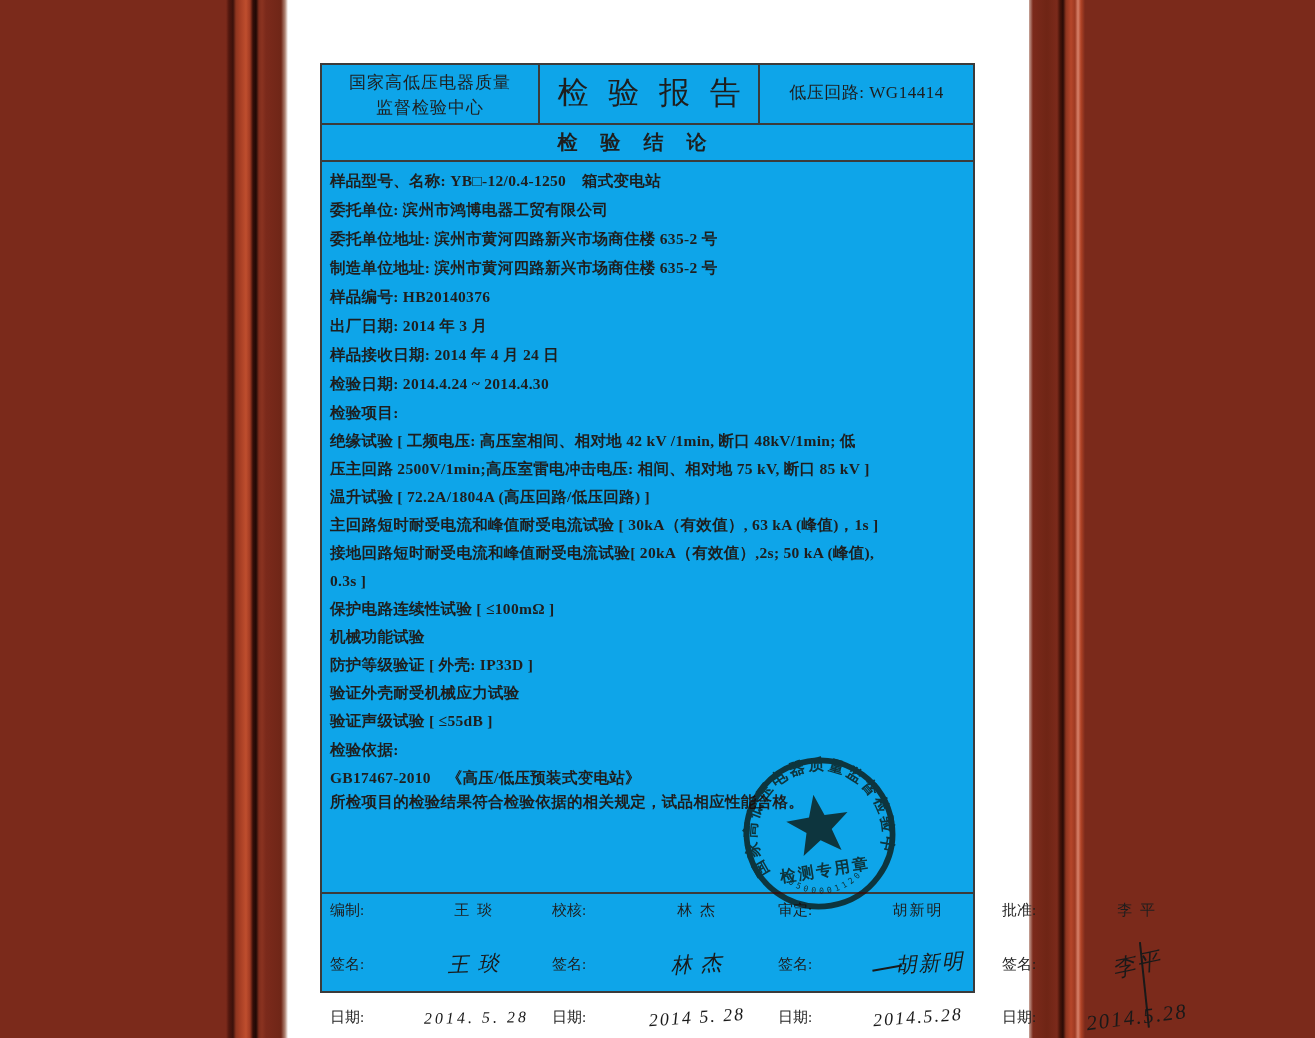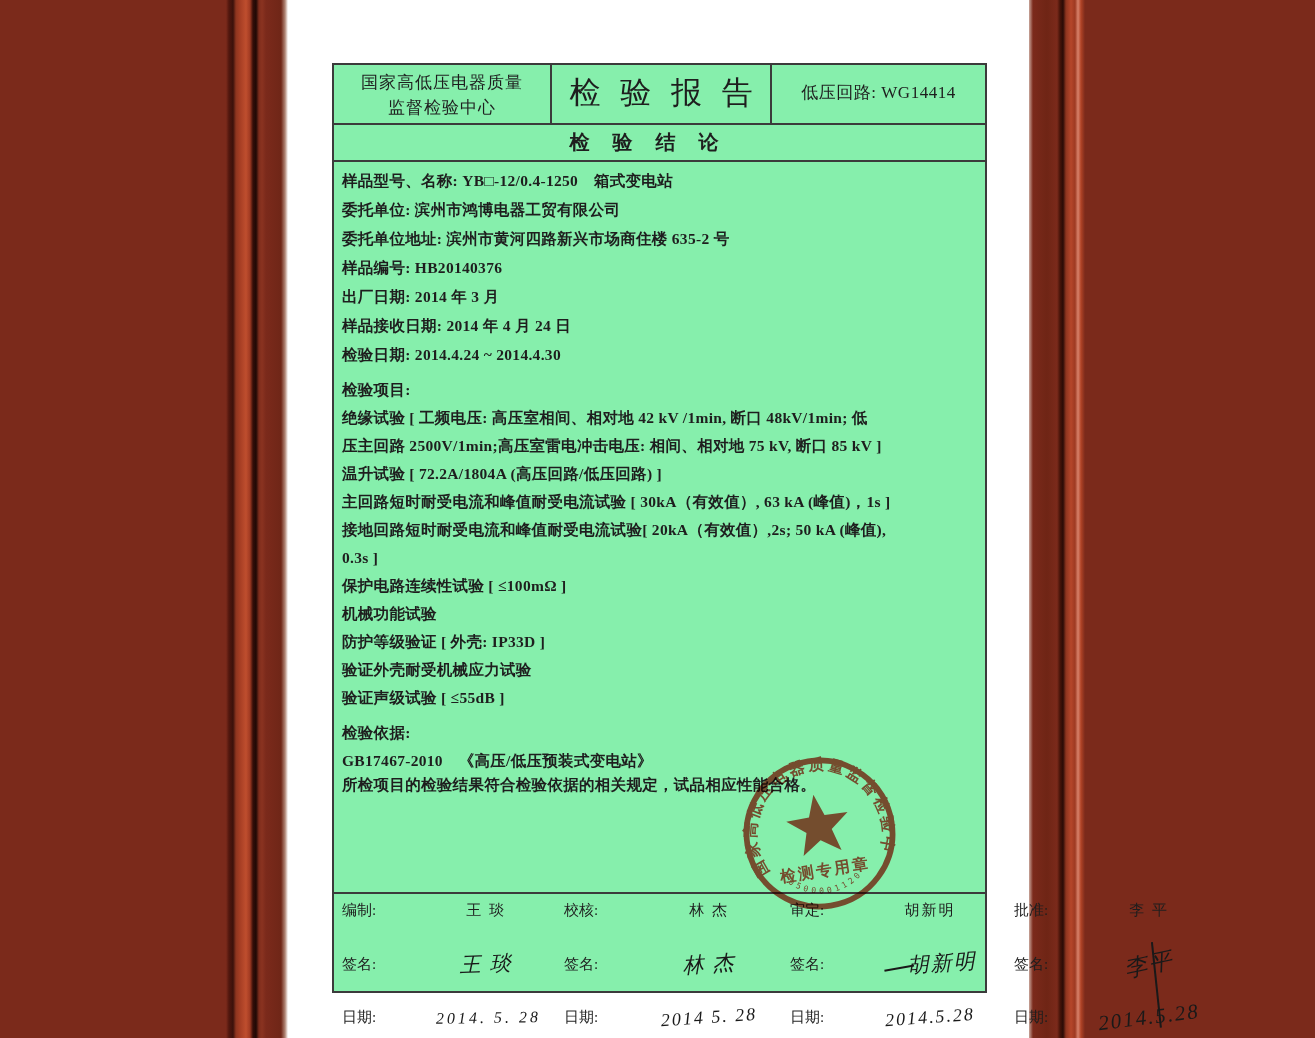--- a/index.html
+++ b/index.html
@@ -26,22 +26,22 @@
     background:linear-gradient(90deg,
       #c9a79c 0,#7b2a1b 4px,
       #6f2515 18px,#7b2a1b 28px,
       #461409 31px,#2a0b06 34px,
       #8f351f 37px,#b5462a 42px,#9e3a22 46px,
       #d8826b 49px,#b04326 52px,
       #7b2a1b 56px,#7b2a1b 100%);
   }
   .paper{position:absolute;left:288px;top:0;width:741px;height:1038px;background:#ffffff;}
   .doc{
-    position:absolute;left:44px;top:63px;width:655px;height:930px;
-    border:2px solid #3b3b3b;box-sizing:border-box;background:#86efac;
+    position:absolute;left:32px;top:63px;width:655px;height:930px;
+    border:2px solid #3b3b3b;box-sizing:border-box;background:#0ea5e9;
   }
   
   .hdr{display:flex;height:60px;border-bottom:2px solid #3b3b3b;box-sizing:border-box;}
   .org{
     width:218px;border-right:2px solid #3b3b3b;box-sizing:border-box;
     text-align:center;font-size:17px;line-height:25px;padding-top:5px;
     letter-spacing:1px;font-weight:500;
   }
   .ttl{
     width:220px;border-right:2px solid #3b3b3b;box-sizing:border-box;
@@ -51,21 +51,21 @@
   .ref{flex:1;text-align:center;font-size:17px;line-height:56px;letter-spacing:.5px;}
   .sub{
     height:37px;border-bottom:2px solid #3b3b3b;box-sizing:border-box;
     text-align:center;font-size:20px;font-weight:600;line-height:34px;
     letter-spacing:9px;padding-right:22px;
   }
   
   .bd{height:726px;padding-top:4px;box-sizing:content-box;filter:blur(.2px);}
   .ln{font-size:15.5px;line-height:29px;padding-left:8px;white-space:nowrap;letter-spacing:.3px;font-weight:bold;}
   .itm{line-height:28px;}
-  .hd{margin-top:6px;}
+  .hd{}
   .tight{line-height:20px;padding-left:8px;}
   
   .sgn{
     border-top:2px solid #3b3b3b;height:99px;box-sizing:border-box;
     display:grid;position:relative;
     grid-template-rows:32px 36px 31px;
     grid-template-columns:82px 100px 80px 106px 72px 112px 72px auto;
     font-size:15px;align-items:center;filter:blur(.2px);gap:20px;
   }
   .rl{padding-left:8px;white-space:nowrap;}
@@ -108,20 +108,21 @@
       <div class="ttl">检 验 报 告</div>
       <div class="ref">低压回路: WG14414</div>
     </div>
 
     <div class="sub">检 验 结 论</div>
 
     <div class="bd">
       <div class="ln">样品型号、名称: YB□-12/0.4-1250　箱式变电站</div>
       <div class="ln">委托单位: 滨州市鸿博电器工贸有限公司</div>
       <div class="ln">委托单位地址: 滨州市黄河四路新兴市场商住楼 635-2 号</div>
+      <div class="ln">制造单位地址: 滨州市黄河四路新兴市场商住楼 635-2 号</div>
       <div class="ln">样品编号: HB20140376</div>
       <div class="ln">出厂日期: 2014 年 3 月</div>
       <div class="ln">样品接收日期: 2014 年 4 月 24 日</div>
       <div class="ln">检验日期: 2014.4.24 ~ 2014.4.30</div>
       <div class="ln hd">检验项目:</div>
       <div class="ln itm">绝缘试验 [ 工频电压: 高压室相间、相对地 42 kV /1min, 断口 48kV/1min; 低</div>
       <div class="ln itm">压主回路 2500V/1min;高压室雷电冲击电压: 相间、相对地 75 kV, 断口 85 kV ]</div>
       <div class="ln itm">温升试验 [ 72.2A/1804A (高压回路/低压回路) ]</div>
       <div class="ln itm">主回路短时耐受电流和峰值耐受电流试验 [ 30kA（有效值）, 63 kA (峰值)，1s ]</div>
       <div class="ln itm">接地回路短时耐受电流和峰值耐受电流试验[ 20kA（有效值）,2s; 50 kA (峰值),</div>

